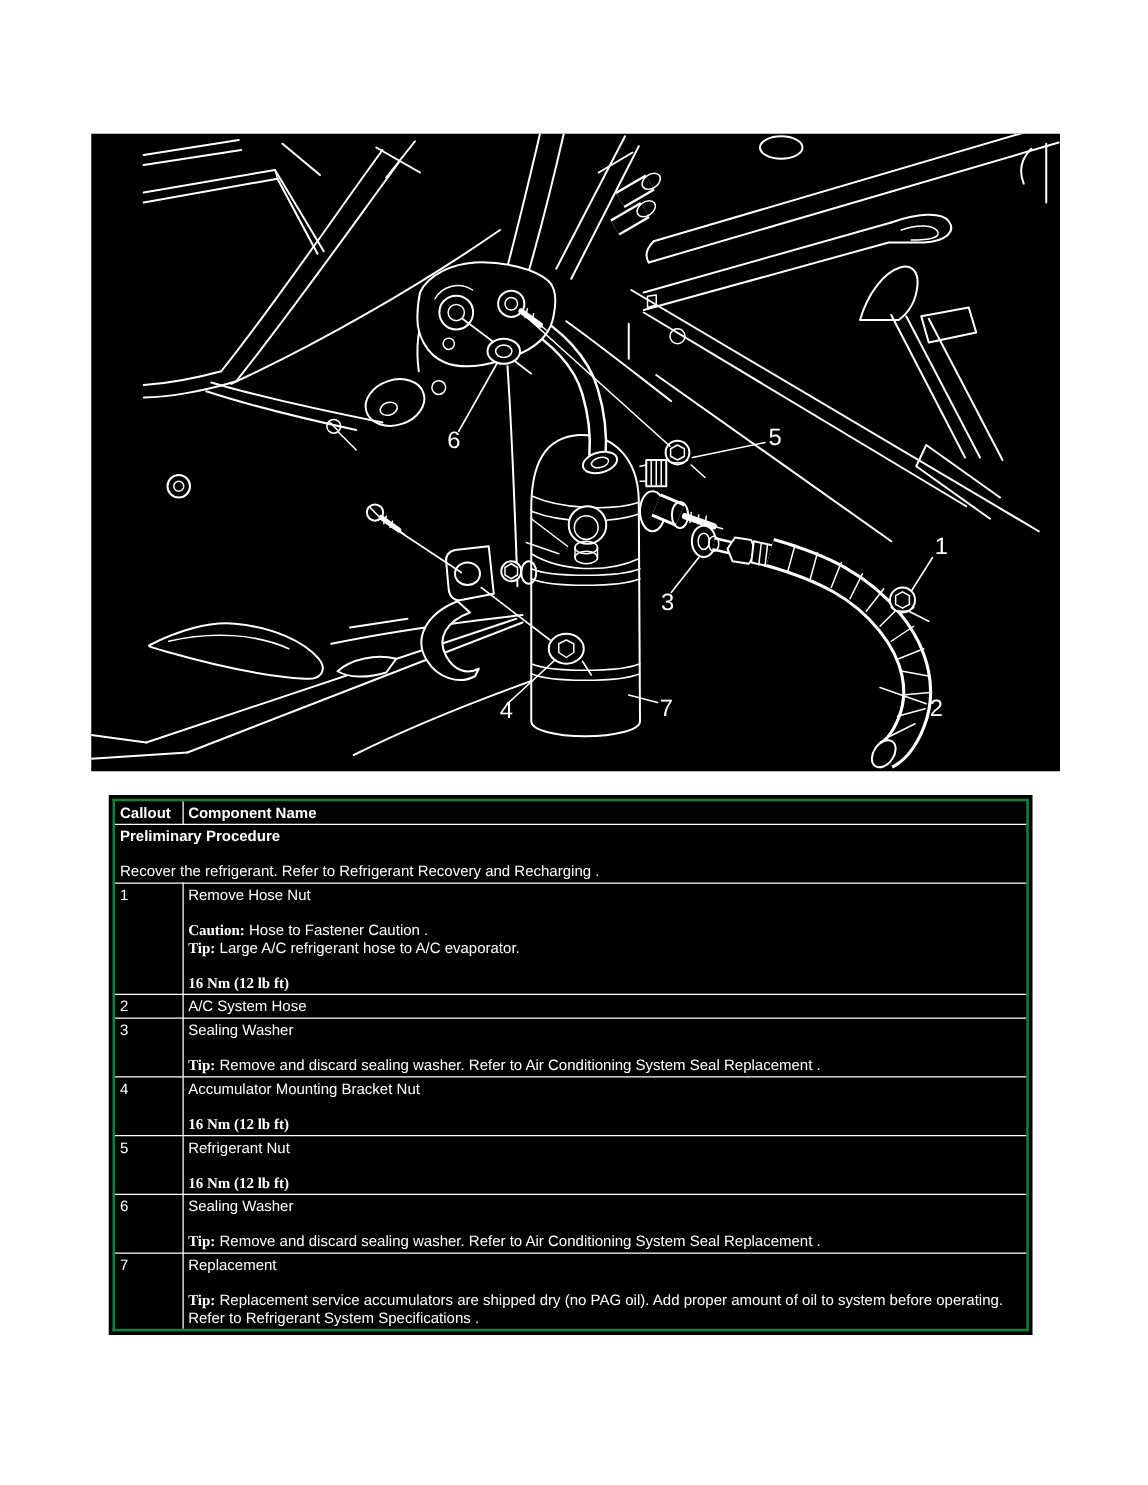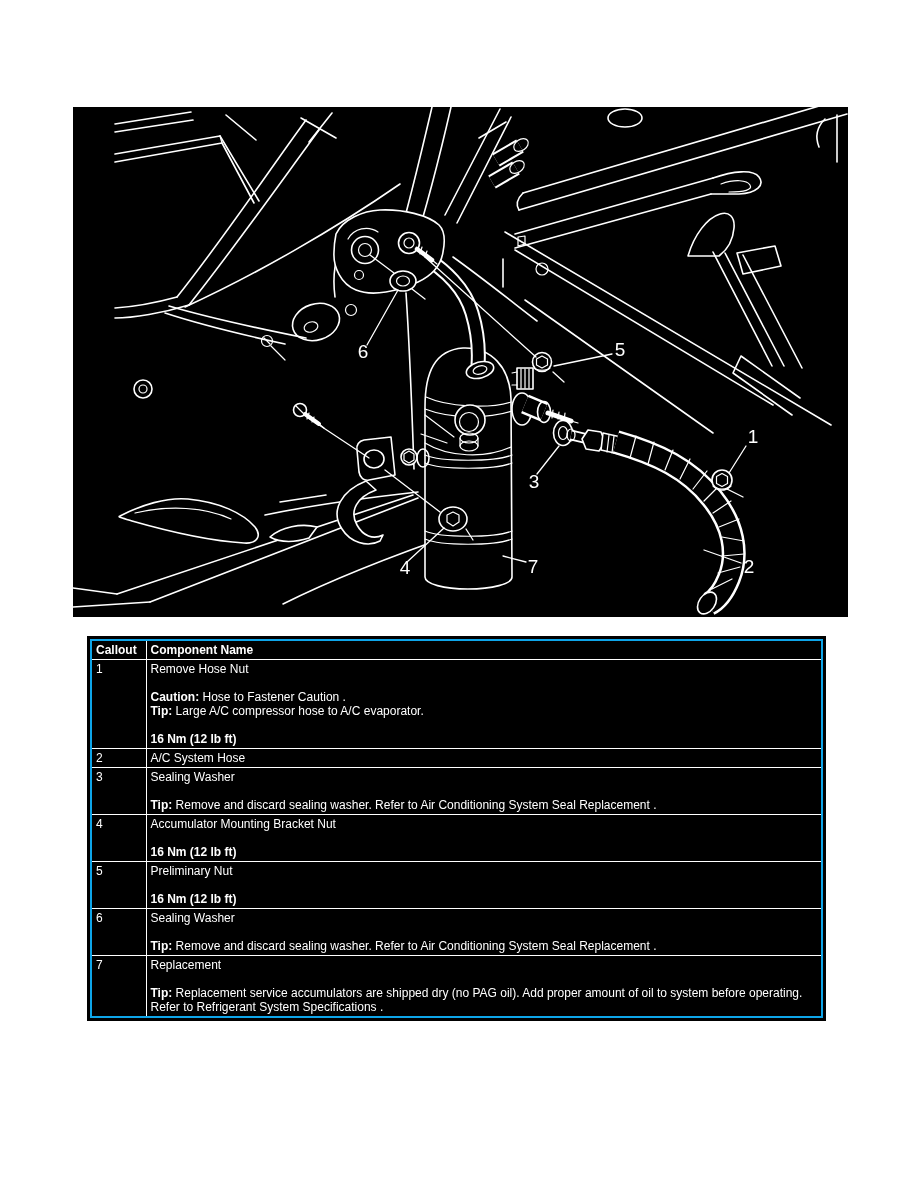--- a/index.html
+++ b/index.html
@@ -34,36 +34,36 @@
 
   
   .table-wrap {
     position:absolute; left:87px; top:636px; width:739px;
     background:#000000; padding:3px;
   }
   table.parts {
     width:100%; border-collapse:collapse; table-layout:fixed;
     background:#000000; color:#ffffff;
     font-size:12px; line-height:14px;
-    border:2px solid #0ea5e9;
+    border:2px solid #15803d;
   }
   table.parts th, table.parts td {
     border:1px solid #ffffff;
     padding:2px 4px;
     vertical-align:top;
     text-align:left;
     font-weight:normal;
   }
   table.parts th { font-weight:bold; }
   th.c-col { width:55px; }
   th.n-col { text-align:center; }
   td.c-cell { text-align:center; vertical-align:middle; }
   .line { min-height:14px; }
   .line.sp { height:13px; }
-  b { font-weight:bold; }
+  b { font-weight:bold;font-family:Liberation Serif, serif; }
   .b { font-weight:bold; }
 </style>
 </head>
 <body>
 
 <div class="diagram-panel">
   <svg id="diagram-svg" viewBox="0 0 775 510" xmlns="http://www.w3.org/2000/svg">
 
     <g>
 
@@ -258,27 +258,34 @@
 
 <div class="table-wrap">
   <table class="parts">
     <thead>
       <tr>
         <th class="c-col">Callout</th>
         <th class="n-col">Component Name</th>
       </tr>
     </thead>
     <tbody id="rows">
+      <tr>
+        <td colspan="2">
+          <div class="line b">Preliminary Procedure</div>
+          <div class="line sp"></div>
+          <div class="line">Recover the refrigerant. Refer to Refrigerant Recovery and Recharging .</div>
+        </td>
+      </tr>
     <tr>
           <td class="c-cell">1</td>
           <td>
             <div class="line"><span>Remove Hose Nut</span></div>
             <div class="line sp"></div>
             <div class="line"><b>Caution:</b><span> Hose to Fastener Caution .</span></div>
-            <div class="line"><b>Tip:</b><span> Large A/C compressor hose to A/C evaporator.</span></div>
+            <div class="line"><b>Tip:</b><span> Large A/C refrigerant hose to A/C evaporator.</span></div>
             <div class="line sp"></div>
             <div class="line"><b>16 Nm (12 lb ft)</b></div>
           </td>
         </tr>
         <tr>
           <td class="c-cell">2</td>
           <td>
             <div class="line"><span>A/C System Hose</span></div>
           </td>
         </tr>
@@ -294,21 +301,21 @@
           <td class="c-cell">4</td>
           <td>
             <div class="line"><span>Accumulator Mounting Bracket Nut</span></div>
             <div class="line sp"></div>
             <div class="line"><b>16 Nm (12 lb ft)</b></div>
           </td>
         </tr>
         <tr>
           <td class="c-cell">5</td>
           <td>
-            <div class="line"><span>Preliminary Nut</span></div>
+            <div class="line"><span>Refrigerant Nut</span></div>
             <div class="line sp"></div>
             <div class="line"><b>16 Nm (12 lb ft)</b></div>
           </td>
         </tr>
         <tr>
           <td class="c-cell">6</td>
           <td>
             <div class="line"><span>Sealing Washer</span></div>
             <div class="line sp"></div>
             <div class="line"><b>Tip:</b><span> Remove and discard sealing washer. Refer to Air Conditioning System Seal Replacement .</span></div>

